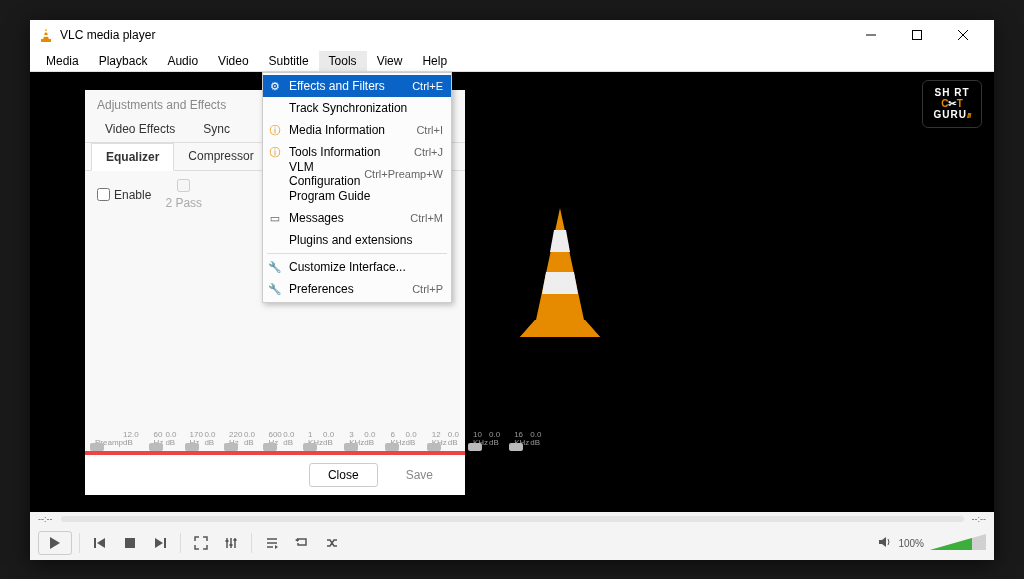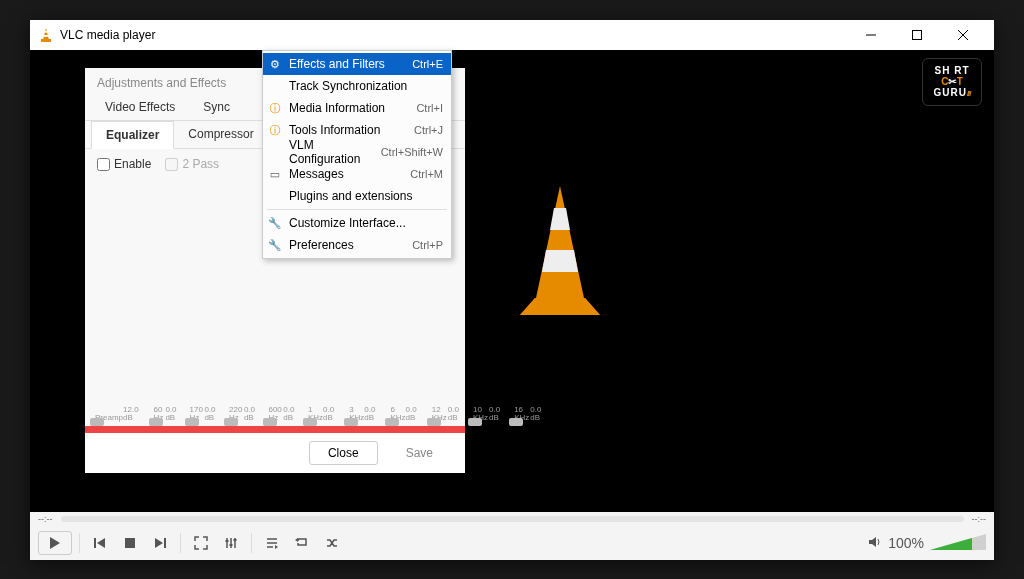--- a/index.html
+++ b/index.html
@@ -33,32 +33,32 @@
   
   .panel { position: absolute; left: 55px; top: 18px; width: 380px; height: 405px; background: #f8f8f8; box-shadow: 2px 2px 8px rgba(0,0,0,0.4); display: flex; flex-direction: column; }
   .panel-title { font-size: 12px; color: #888; padding: 8px 12px 4px; }
   .tabs1, .tabs2 { display: flex; border-bottom: 1px solid #ddd; font-size: 12px; padding-left: 6px; }
   .tabs1 .tab, .tabs2 .tab { padding: 6px 14px; cursor: pointer; color: #333; }
   .tabs1 .tab.active, .tabs2 .tab.active { background: #fff; border: 1px solid #ddd; border-bottom: 1px solid #fff; margin-bottom: -1px; font-weight: 600; }
   
   .eq-opts { display: flex; gap: 14px; padding: 8px 12px; font-size: 12px; align-items: center; }
   .eq-opts label { display: flex; align-items: center; gap: 4px; color: #333; }
   .eq-opts input { width: 13px; height: 13px; }
-  .eq-opts .disabled { color: #aaa; }
+  .eq-opts .disabled { color: #aaa; flex-direction: column; }
   
   .eq-body { flex: 1; display: flex; padding: 6px 10px 4px; gap: 11px; align-items: stretch; }
   .vslider { flex: 1; display: flex; align-items: flex-end; }
   .vslider .track { width: 4px; flex: 1; background: #d8d8d8; position: relative; border-radius: 2px; margin: 4px 0; }
   .vslider .thumb { position: absolute; left: -5px; width: 14px; height: 8px; background: #bbb; border-radius: 2px; }
   .vslider .lab1 { font-size: 8px; color: #999; margin-top: 2px; line-height: 1; }
   .vslider .lab2 { font-size: 8px; color: #999; line-height: 1; margin-top: 2px; }
   .preamp .thumb { top: 18%; }
   .band .thumb { top: 48%; }
   
-  .panel-footer { display: flex; justify-content: flex-end; gap: 10px; padding: 8px 14px; border-top: 7px solid #ef4444; background: #fff; font-size: 12px; }
+  .panel-footer { display: flex; justify-content: flex-end; gap: 10px; padding: 8px 14px; border-top: 4px solid #ef4444; background: #fff; font-size: 12px; }
   .panel-footer button { padding: 4px 18px; font-size: 12px; border: 1px solid #ccc; background: #fff; border-radius: 3px; cursor: pointer; }
   .panel-footer .close { font-weight: 400; }
   .panel-footer .save { border: none; color: #888; }
   
   
   .dropdown { position: absolute; left: 232px; top: 0px; width: 190px; background: #fcfcfc; border: 1px solid #ccc; box-shadow: 2px 2px 6px rgba(0,0,0,0.25); font-size: 12px; padding: 2px 0; }
   .dropdown .row { display: flex; align-items: center; height: 22px; padding: 0 8px 0 26px; position: relative; cursor: pointer; }
   .dropdown .row .ic { position: absolute; left: 5px; width: 14px; text-align: center; font-size: 11px; color: #666; }
   .dropdown .row .lab { flex: 1; }
   .dropdown .row .sc { color: #666; font-size: 11px; }
@@ -69,21 +69,21 @@
   
   .seek { height: 14px; background: #f4f4f4; display: flex; align-items: center; padding: 0 8px; gap: 8px; font-size: 9px; color: #666; }
   .seek .dash { }
   .seek .bar { flex: 1; height: 6px; background: #e4e4e4; border-radius: 3px; }
   
   .controls { height: 34px; background: #f4f4f4; display: flex; align-items: center; padding: 2px 8px; gap: 4px; }
   .controls .cbtn { width: 26px; height: 24px; display: flex; align-items: center; justify-content: center; cursor: pointer; font-size: 13px; color: #555; }
   .controls .cbtn.play { border: 1px solid #ccc; border-radius: 3px; width: 34px; }
   .controls .sep { width: 1px; height: 20px; background: #ddd; margin: 0 3px; }
   .controls .spacer { flex: 1; }
-  .controls .vol { display: flex; align-items: center; gap: 6px; font-size: 14px; color: #555; justify-content: flex-end; }
+  .controls .vol { display: flex; align-items: center; gap: 6px; font-size: 10px; color: #555; justify-content: flex-end; }
   .voltri { width: 56px; height: 18px; position: relative; }
   .voltri svg { width: 56px; height: 18px; }
   
   .mini-cone { display: inline-block; }
 
 </style>
 </head>
 <body>
 
 <div class="window">
@@ -111,20 +111,30 @@
         </div>
       <div class="btn">
           <svg width="12" height="12">
             <line x1="1" y1="1" x2="11" y2="11" stroke="#000" stroke-width="1"></line>
             <line x1="11" y1="1" x2="1" y2="11" stroke="#000" stroke-width="1"></line>
           </svg>
         </div>
     </div>
   </div>
 
+  <div class="menubar">
+    <div class="item">Media</div>
+    <div class="item">Playback</div>
+    <div class="item">Audio</div>
+    <div class="item">Video</div>
+    <div class="item">Subtitle</div>
+    <div class="item active">Tools</div>
+    <div class="item">View</div>
+    <div class="item">Help</div>
+  </div>
 
   <div class="content">
 
     <div class="big-cone">
       <svg viewBox="0 0 120 140">
         <polygon points="35,118 85,118 100,135 20,135" fill="#d97706"></polygon>
         <polygon points="35,118 85,118 100,135 20,135" fill="#e68a00"></polygon>
         <polygon points="60,6 84,118 36,118" fill="#e68a00"></polygon>
         <polygon points="54,28 66,28 70,50 50,50" fill="#eee"></polygon>
         <polygon points="46,70 74,70 78,92 42,92" fill="#eee"></polygon>
@@ -257,21 +267,24 @@
           <span class="lab">Media Information</span>
           <span class="sc">Ctrl+I</span>
         </div>
       <div class="row">
           <span class="ic" style="color:#e68a00">ⓘ</span>
           <span class="lab">Tools Information</span>
           <span class="sc">Ctrl+J</span>
         </div>
       <div class="row">
           <span class="lab">VLM Configuration</span>
-          <span class="sc">Ctrl+Shift+W</span>
+          <span class="sc">Ctrl+Preamp+W</span>
+        </div>
+      <div class="row">
+          <span class="lab">Program Guide</span>
         </div>
       <div class="row">
           <span class="ic">▭</span>
           <span class="lab">Messages</span>
           <span class="sc">Ctrl+M</span>
         </div>
       <div class="row">
           <span class="lab">Plugins and extensions</span>
         </div>
       <hr>

